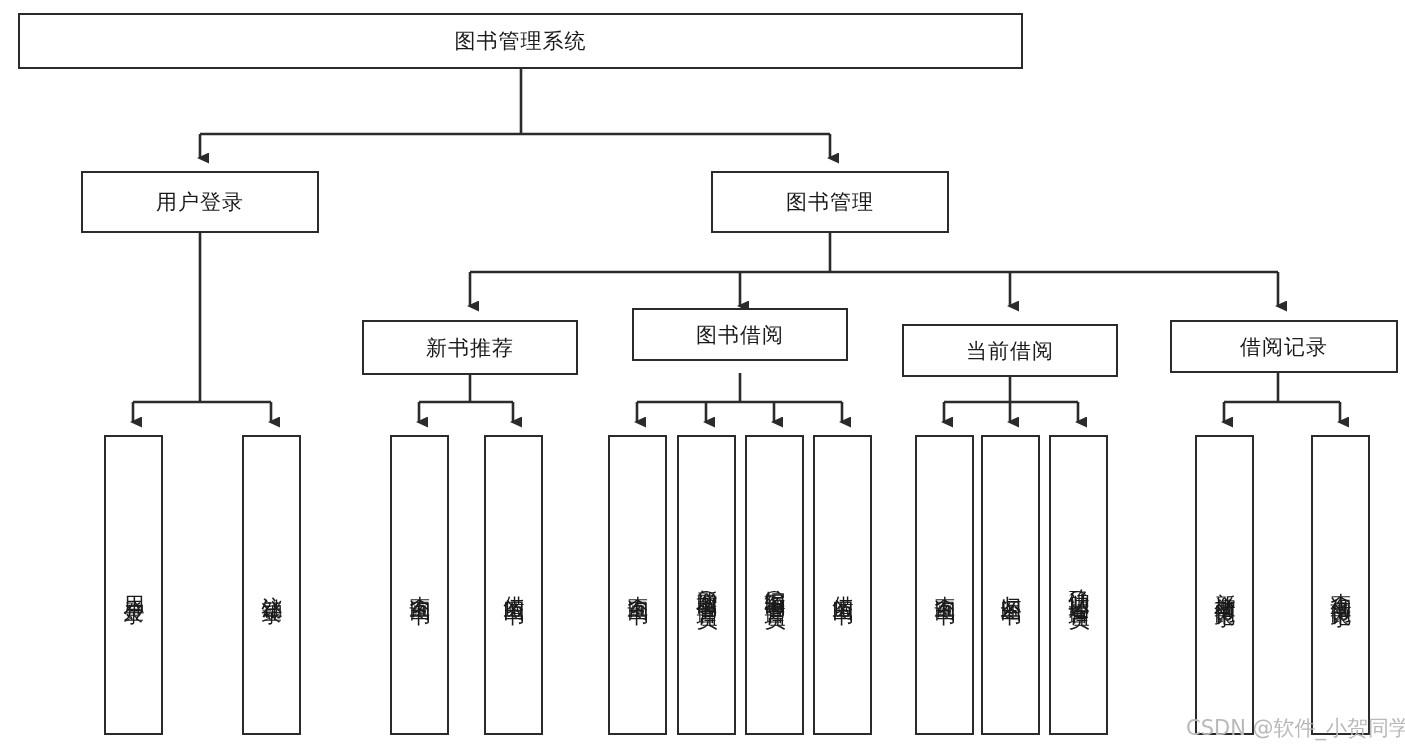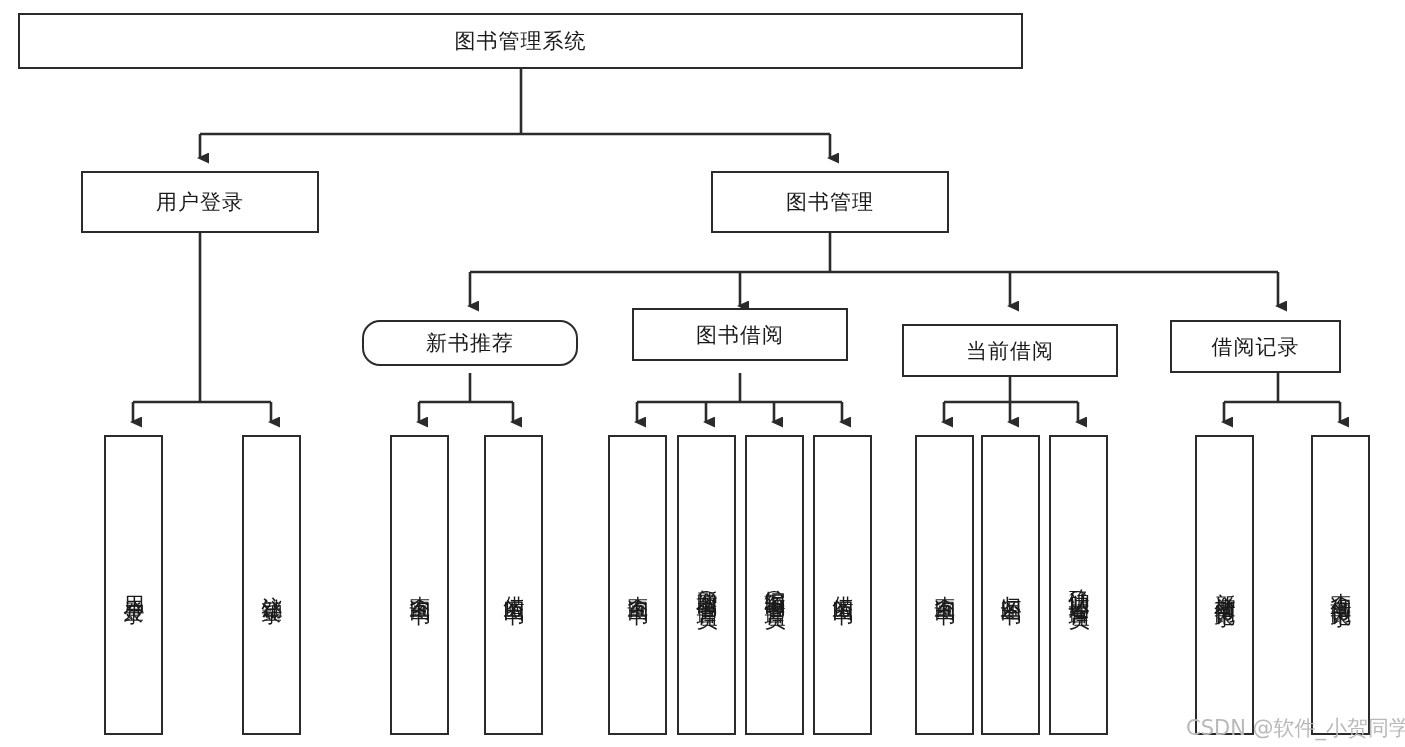--- a/index.html
+++ b/index.html
@@ -123,30 +123,30 @@
     <span>图书管理系统</span>
   </div>
 
   <div class="node horiz" style="left:81px; top:171px; width:238px; height:62px;">
     <span>用户登录</span>
   </div>
   <div class="node horiz" style="left:711px; top:171px; width:238px; height:62px;">
     <span>图书管理</span>
   </div>
 
-  <div class="node horiz" style="left:362px; top:320px; width:216px; height:46px;border-radius:18px;">
+  <div class="node horiz" style="left:362px; top:320px; width:216px; height:55px;">
     <span>新书推荐</span>
   </div>
   <div class="node horiz" style="left:632px; top:308px; width:216px; height:53px;">
     <span>图书借阅</span>
   </div>
   <div class="node horiz" style="left:902px; top:324px; width:216px; height:53px;">
     <span>当前借阅</span>
   </div>
-  <div class="node horiz" style="left:1170px; top:320px; width:171px; height:53px;">
+  <div class="node horiz" style="left:1170px; top:320px; width:228px; height:53px;">
     <span>借阅记录</span>
   </div>
 
   <div class="node vert" style="left:104px; top:435px; width:59px; height:300px;">
     <span class="vlabel">用户登录</span>
   </div>
   <div class="node vert" style="left:242px; top:435px; width:59px; height:300px;">
     <span class="vlabel">注销登录</span>
   </div>
 

